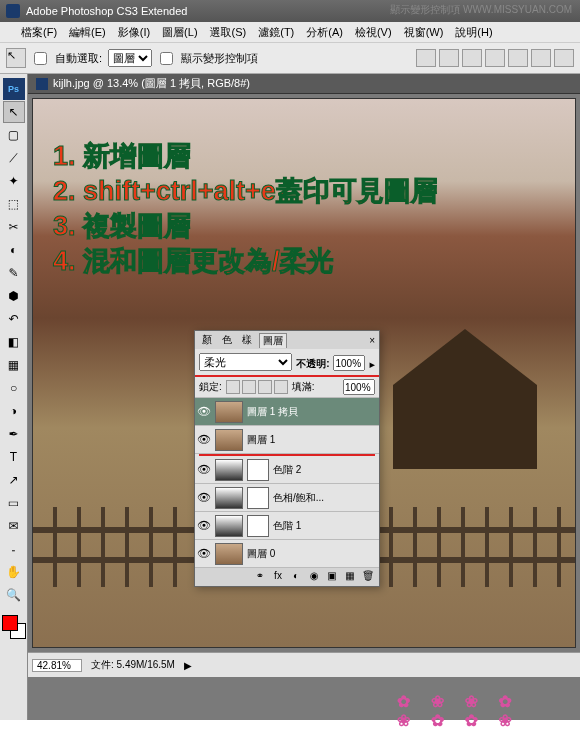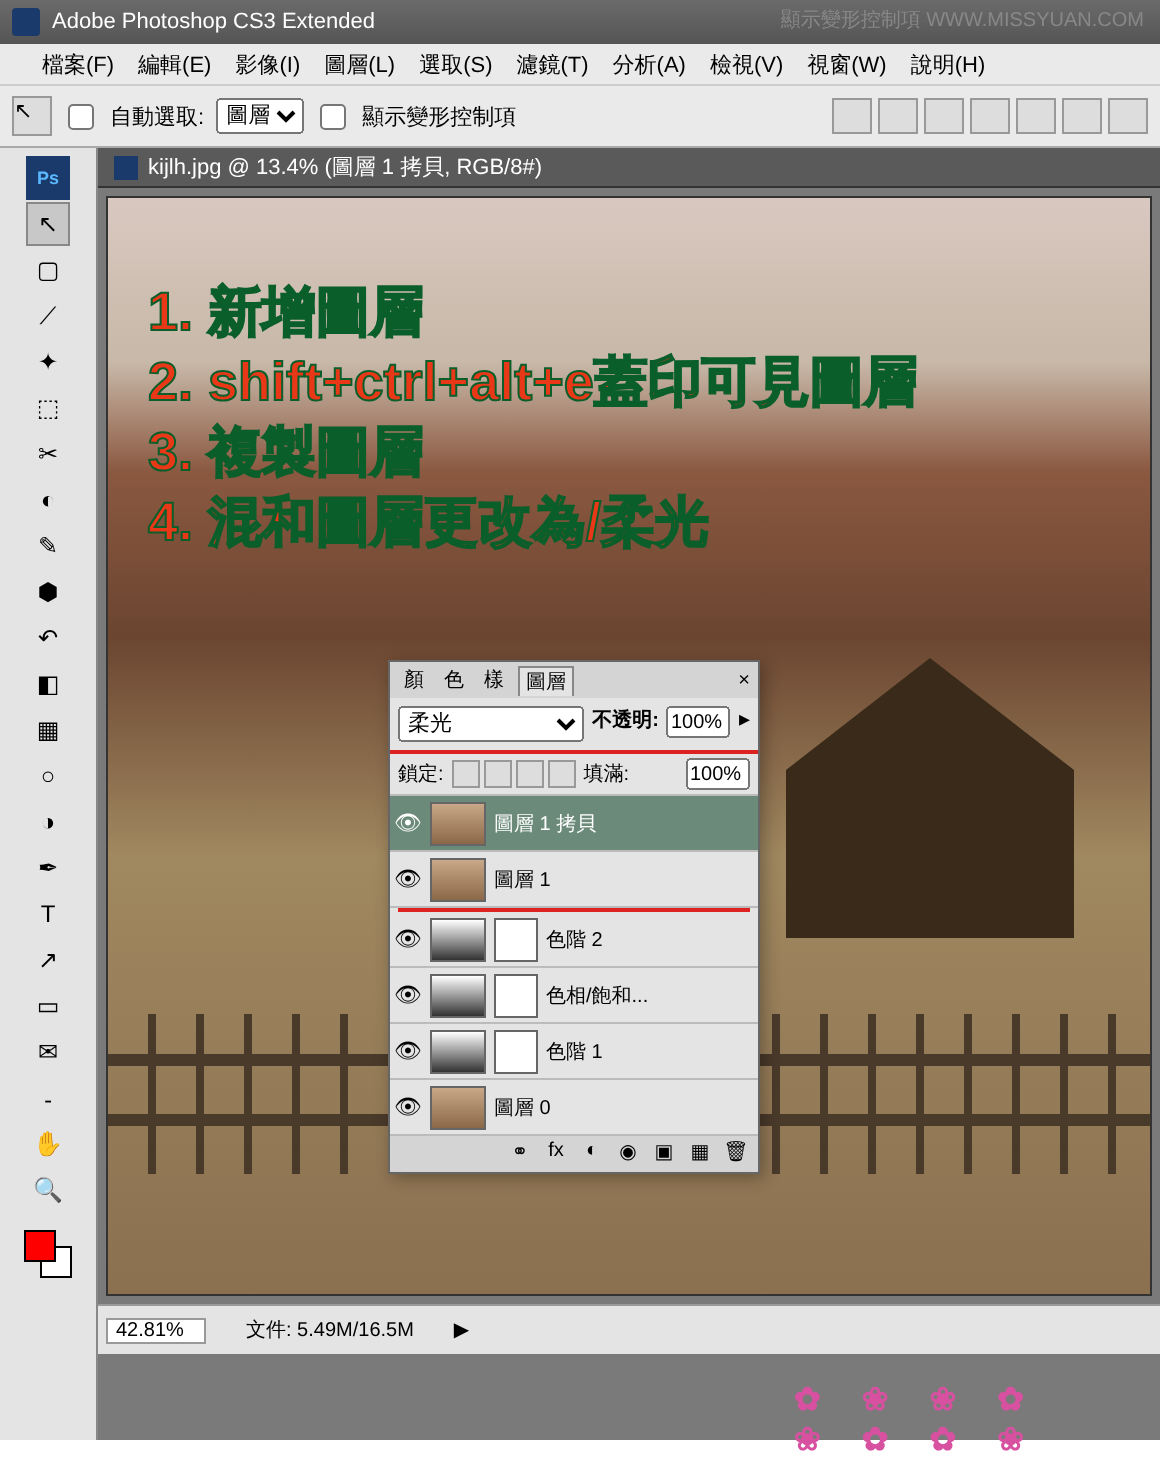--- a/index.html
+++ b/index.html
@@ -9,42 +9,42 @@
 .watermark { position: absolute; right: 8px; top: 3px; color: #888; font-size: 10px; }
 .menubar { background: #eaeaea; height: 20px; display: flex; align-items: center; padding: 0 16px; font-size: 11px; gap: 2px; }
 .menubar span { padding: 0 5px; cursor: pointer; }
 .optbar { background: #eaeaea; height: 32px; display: flex; align-items: center; padding: 0 6px; font-size: 11px; border-top: 1px solid #ccc; border-bottom: 1px solid #aaa; gap: 6px; }
 .optbar .cursor { width: 20px; height: 20px; background: #ddd; border: 1px solid #999; }
 .optbar input[type=checkbox] { margin: 0 2px; }
 .optbar select { font-size: 11px; height: 18px; }
 .optbar .rbtns { margin-left: auto; display: flex; gap: 3px; }
 .optbar .rbtns div { width: 20px; height: 18px; background: #ddd; border: 1px solid #999; }
 .workarea { display: flex; height: 646px; background: #7a7a7a; }
-.toolbox { width: 49px; background: #e4e4e4; border-right: 1px solid #888; display: flex; flex-direction: column; align-items: center; padding-top: 4px; gap: 1px; }
+.toolbox { width: 28px; background: #e4e4e4; border-right: 1px solid #888; display: flex; flex-direction: column; align-items: center; padding-top: 4px; gap: 1px; }
 .tool { width: 22px; height: 22px; background: #e4e4e4; border: 1px solid transparent; display: flex; align-items: center; justify-content: center; font-size: 12px; cursor: pointer; }
 .tool.active { background: #c8c8c8; border: 1px solid #888; }
 .foreback { width: 24px; height: 24px; position: relative; margin-top: 8px; }
 .foreback .fg { width: 16px; height: 16px; background: #ff0000; border: 1px solid #000; position: absolute; top: 0; left: 0; }
 .foreback .bg { width: 16px; height: 16px; background: #fff; border: 1px solid #000; position: absolute; bottom: 0; right: 0; }
 .canvas-area { flex: 1; background: #7a7a7a; position: relative; }
 .doc-tab { background: #5a5a5a; color: #fff; height: 20px; display: flex; align-items: center; padding: 0 8px; font-size: 11px; border-bottom: 1px solid #333; }
 .doc-tab .ico { width: 12px; height: 12px; background: #1a3a6b; margin-right: 5px; }
 .canvas { margin: 4px; border: 1px solid #333; background: linear-gradient(to bottom, #d8c8c0 0%, #c8b8a8 15%, #8b5840 25%, #6b4530 40%, #a08860 60%, #8b7050 100%); height: 550px; position: relative; overflow: hidden; }
 .barn { position: absolute; right: 20px; top: 230px; width: 180px; height: 140px; background: #3a2a1a; clip-path: polygon(10% 40%, 50% 0%, 90% 40%, 90% 100%, 10% 100%); }
 .fence { position: absolute; bottom: 60px; left: 0; right: 0; height: 80px; background: repeating-linear-gradient(90deg, transparent 0 20px, #4a3a2a 20px 24px); }
 .fence::before { content:""; position:absolute; left:0; right:0; top:20px; height:6px; background:#4a3a2a; }
 .fence::after { content:""; position:absolute; left:0; right:0; top:50px; height:6px; background:#4a3a2a; }
 .annotations { position: absolute; top: 40px; left: 20px; font-size: 27px; font-weight: bold; color: #e83818; -webkit-text-stroke: 1px #0a5e2a; line-height: 1.3; font-family: "SimSun", serif; }
-.statusbar { background: #e4e4e4; height: 20px; display: flex; align-items: center; font-size: 10px; padding: 12px 4px; gap: 20px; border-top: 1px solid #999; }
+.statusbar { background: #e4e4e4; height: 20px; display: flex; align-items: center; font-size: 10px; padding: 12px 4px; gap: 9px; border-top: 1px solid #999; }
 .statusbar .zoom { background: #fff; border: 1px solid #999; padding: 0 4px; width: 50px; }
 .layers-panel { position: absolute; left: 194px; top: 330px; width: 186px; background: #e4e4e4; border: 1px solid #666; font-size: 11px; box-shadow: 2px 2px 8px rgba(0,0,0,0.3); }
 .lp-tabs { background: #d4d4d4; height: 18px; display: flex; align-items: center; padding: 0 4px; gap: 4px; font-size: 10px; }
 .lp-tabs .tab { padding: 0 3px; }
 .lp-tabs .tab.active { background: #e4e4e4; border: 1px solid #888; border-bottom: none; }
-.lp-top { padding: 4px; display: flex; align-items: flex-start; gap: 4px; border-bottom: 2px solid #d22; }
+.lp-top { padding: 4px; display: flex; align-items: flex-end; gap: 4px; border-bottom: 2px solid #d22; }
 .lp-top select { flex: 1; font-size: 11px; height: 18px; }
 .lp-top .oplabel { font-size: 10px; font-weight: bold; }
 .lp-top input { width: 32px; font-size: 10px; height: 16px; }
 .lp-lock { padding: 2px 4px; display: flex; align-items: center; gap: 4px; font-size: 10px; border-bottom: 1px solid #bbb; }
 .lp-lock .lockicons { display: flex; gap: 2px; }
 .lp-lock .lockicons div { width: 14px; height: 14px; border: 1px solid #999; background: #ddd; }
 .lp-lock input { width: 32px; font-size: 10px; height: 16px; margin-left: auto; }
 .layer-row { display: flex; align-items: center; height: 28px; border-bottom: 1px solid #bbb; padding: 0 2px; gap: 4px; }
 .layer-row.selected { background: #6b8a7a; color: #fff; }
 .layer-row .eye { width: 14px; text-align: center; }

